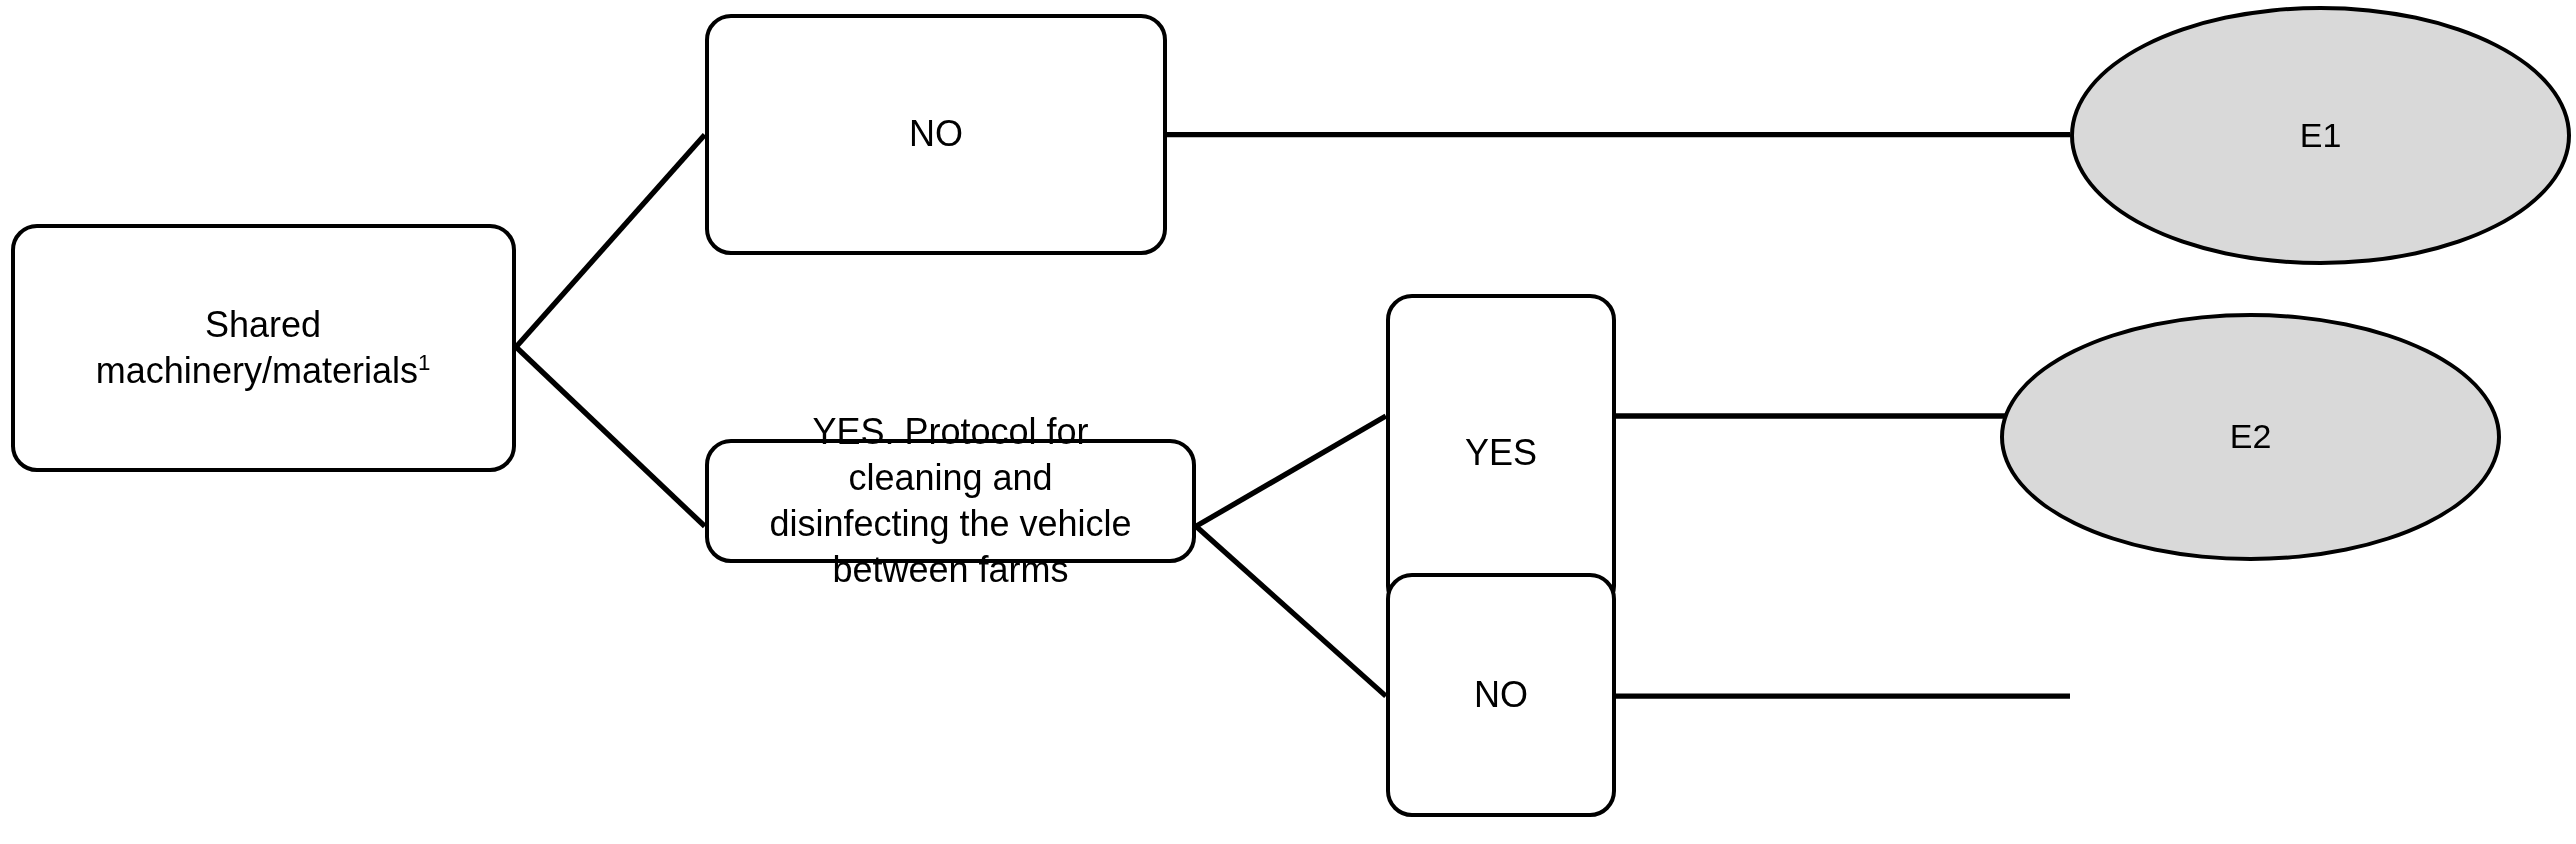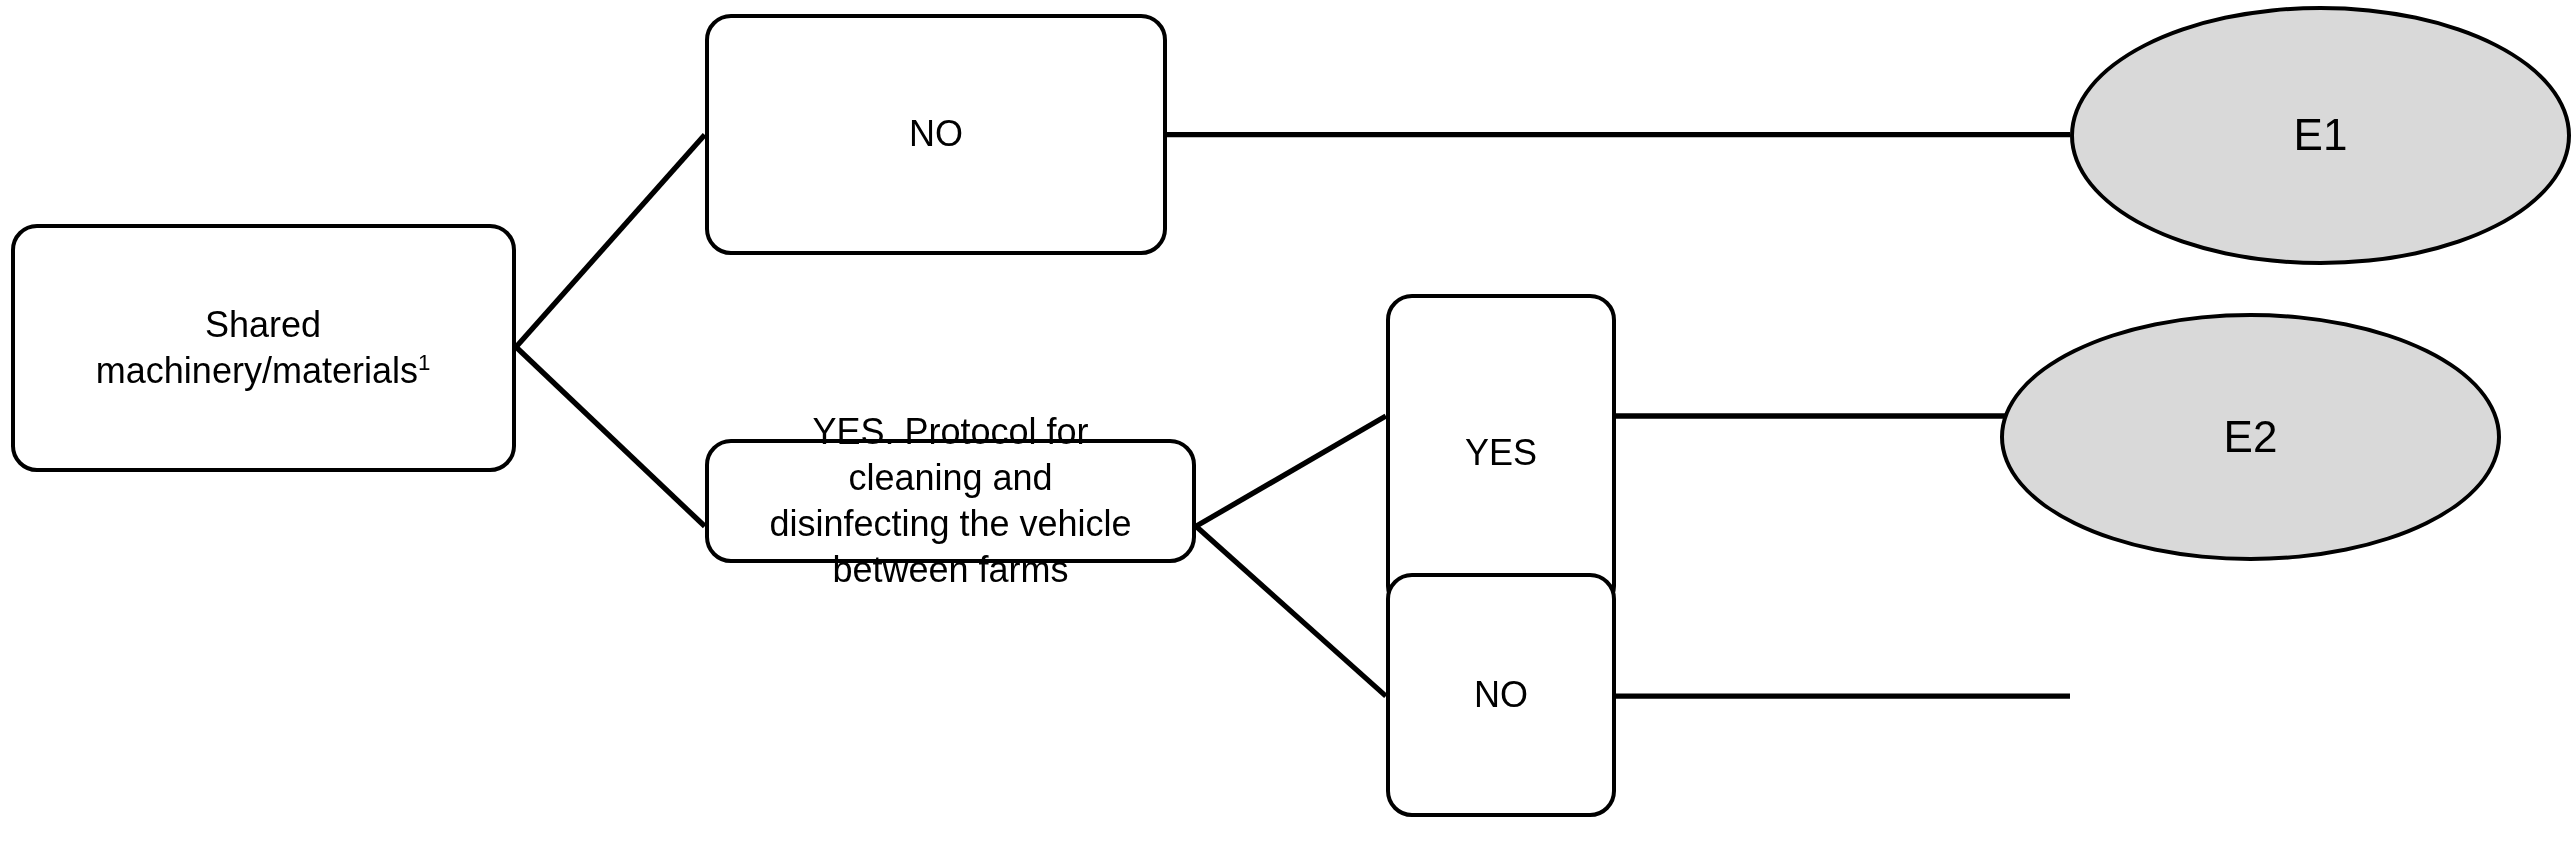--- a/index.html
+++ b/index.html
@@ -40,21 +40,21 @@
     background: #ffffff;
     border: 4.1px solid #000000;
     border-radius: 26px;
     font-size: 36px;
     padding: 5.9px 15.3px;
   }
   .node-terminal {
     background: #d9d9d9;
     border: 4.7px solid #000000;
     border-radius: 50%;
-    font-size: 44px;
+    font-size: 34px;
   }
   .node-label {
     display: block;
     white-space: pre-line;
   }
   .node-label sup {
     font-size: 0.62em;
     vertical-align: super;
     line-height: 0;
   }

